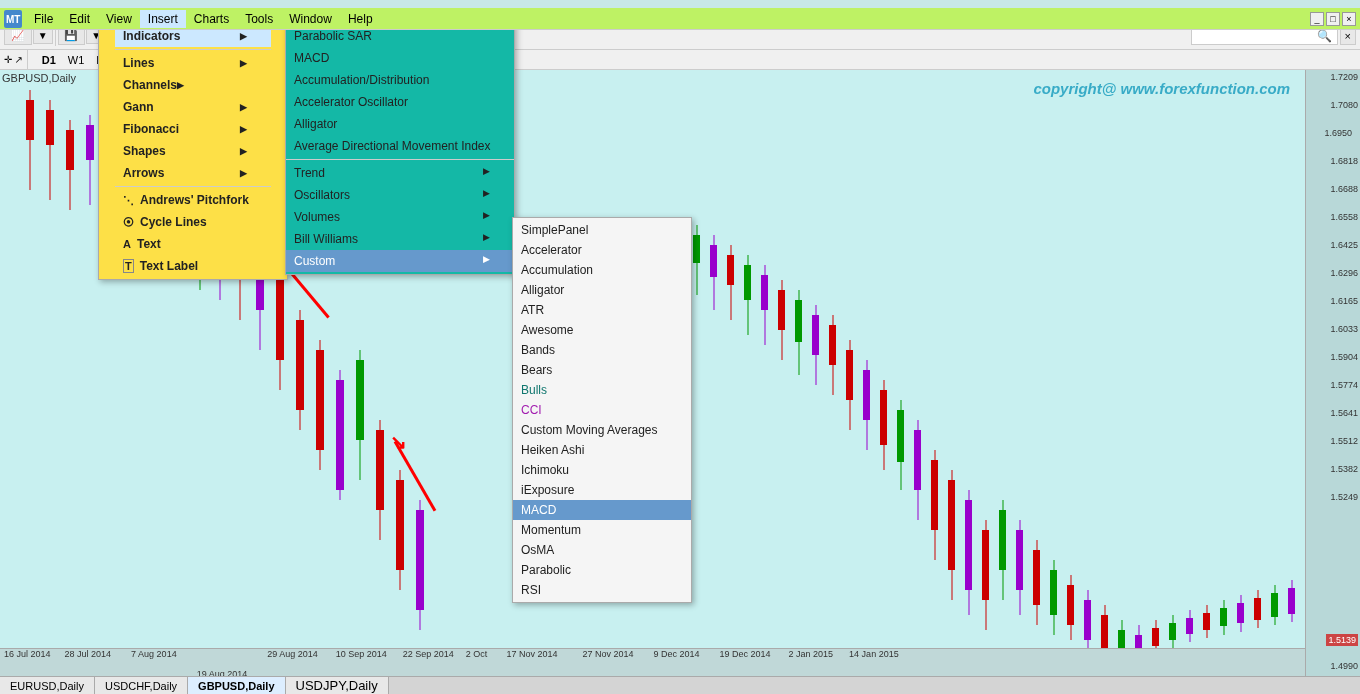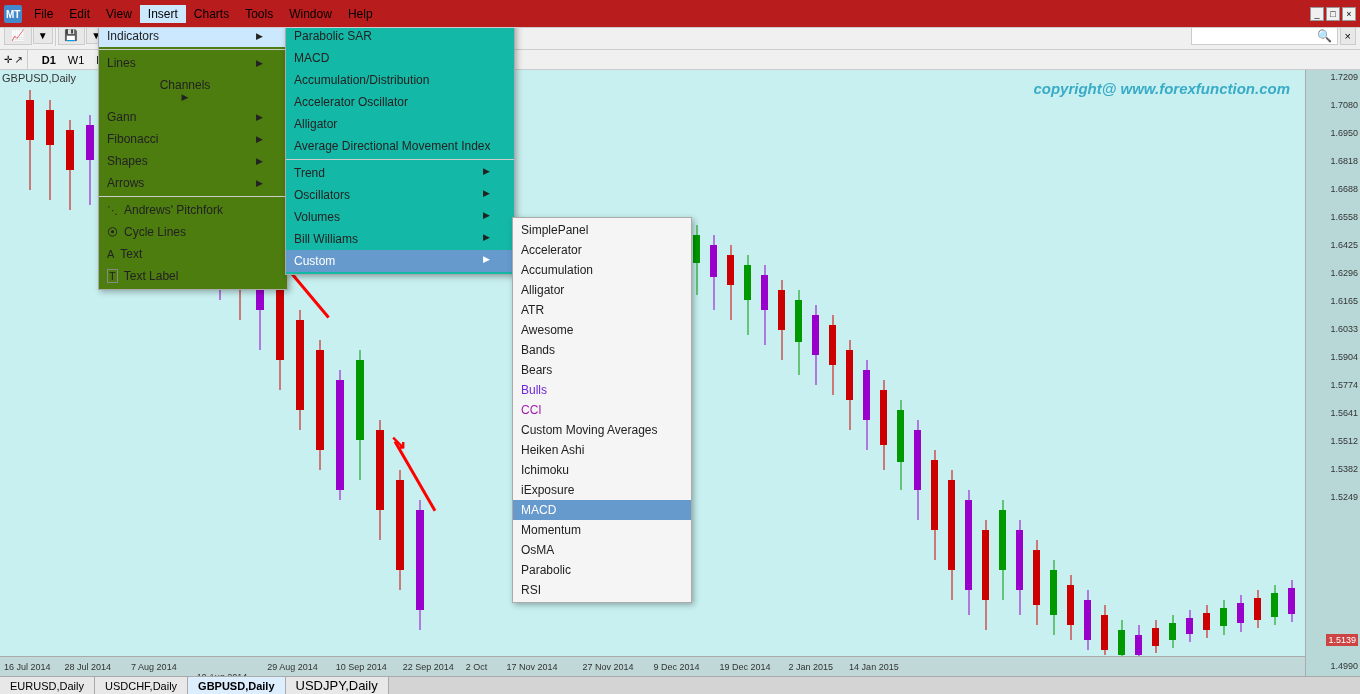--- a/index.html
+++ b/index.html
@@ -3,21 +3,21 @@
   <meta charset="utf-8">
   <style>
     * { margin: 0; padding: 0; box-sizing: border-box; }
     body { width: 1360px; height: 694px; overflow: hidden; font-family: 'Segoe UI', Arial, sans-serif; font-size: 12px; background: #c8e8e8; position: relative; }
     .menubar-item { padding: 2px 8px; cursor: pointer; font-size: 12px; }
     .menubar-item.active { background: #cce8ff; }
   </style>
 </head>
 <body>
 
-<div style="position:absolute;top:0;left:0;right:0;height:28px;background:#b91c1c;border-bottom:1px solid #ccc;display:flex;align-items:center;z-index:300;">
+<div style="position:absolute;top:8px;left:0;right:0;height:22px;background:#bef264;border-bottom:1px solid #ccc;display:flex;align-items:center;z-index:300;">
   <div style="width:18px;height:18px;margin:0 4px;">
     <svg width="18" height="18" viewBox="0 0 18 18">
         <rect width="18" height="18" fill="#4488cc" rx="2"></rect>
         <text x="2" y="13" fill="white" font-size="10" font-weight="bold">MT</text>
       </svg>
   </div>
   <div class="menubar-item">File</div>
   <div class="menubar-item">Edit</div>
   <div class="menubar-item">View</div>
   <div class="menubar-item active">Insert</div>
@@ -224,39 +224,39 @@
   </svg>
 
   <div style="position:absolute;top:90px;left:200px;color:red;font-size:20px;font-weight:bold;transform:rotate(45deg);">→</div>
   <div style="position:absolute;top:200px;left:290px;width:60px;height:3px;background:red;transform:rotate(50deg);transform-origin:left center;"></div>
   <div style="position:absolute;top:360px;left:390px;color:red;font-size:20px;font-weight:bold;">↘</div>
   <div style="position:absolute;top:370px;left:395px;width:80px;height:3px;background:red;transform:rotate(60deg);transform-origin:left center;"></div>
 
   <div style="position:absolute;top:0;right:0;bottom:0;width:55px;background:#b8d8d8;border-left:1px solid #aaa;">
     <div style="position:absolute;top:2px;right:2px;font-size:9px;color:#333;">1.7209</div>
     <div style="position:absolute;top:30px;right:2px;font-size:9px;color:#333;">1.7080</div>
-    <div style="position:absolute;top:58px;right:2px;font-size:9px;color:#333;">1.6950</div>
+    <div style="position:absolute;top:58px;right:8px;font-size:9px;color:#333;">1.6950</div>
     <div style="position:absolute;top:86px;right:2px;font-size:9px;color:#333;">1.6818</div>
     <div style="position:absolute;top:114px;right:2px;font-size:9px;color:#333;">1.6688</div>
     <div style="position:absolute;top:142px;right:2px;font-size:9px;color:#333;">1.6558</div>
     <div style="position:absolute;top:170px;right:2px;font-size:9px;color:#333;">1.6425</div>
     <div style="position:absolute;top:198px;right:2px;font-size:9px;color:#333;">1.6296</div>
     <div style="position:absolute;top:226px;right:2px;font-size:9px;color:#333;">1.6165</div>
     <div style="position:absolute;top:254px;right:2px;font-size:9px;color:#333;">1.6033</div>
     <div style="position:absolute;top:282px;right:2px;font-size:9px;color:#333;">1.5904</div>
     <div style="position:absolute;top:310px;right:2px;font-size:9px;color:#333;">1.5774</div>
     <div style="position:absolute;top:338px;right:2px;font-size:9px;color:#333;">1.5641</div>
     <div style="position:absolute;top:366px;right:2px;font-size:9px;color:#333;">1.5512</div>
     <div style="position:absolute;top:394px;right:2px;font-size:9px;color:#333;">1.5382</div>
     <div style="position:absolute;top:422px;right:2px;font-size:9px;color:#333;">1.5249</div>
     <div style="position:absolute;bottom:30px;right:2px;font-size:9px;color:#333;background:#cc4444;color:white;padding:1px 2px;">1.5139</div>
     <div style="position:absolute;bottom:5px;right:2px;font-size:9px;color:#333;">1.4990</div>
   </div>
 
-  <div style="position:absolute;bottom:0;left:0;right:55px;height:20px;background:#c0d8d8;border-top:1px solid #aaa;display:flex;align-items:center;overflow:hidden;">
+  <div style="position:absolute;bottom:0;left:0;right:55px;height:28px;background:#c0d8d8;border-top:1px solid #aaa;display:flex;overflow:hidden;">
     <span style="font-size:9px;color:#333;padding:0 4px;">16 Jul 2014</span>
     <span style="font-size:9px;color:#333;padding:0 10px;">28 Jul 2014</span>
     <span style="font-size:9px;color:#333;padding:0 10px;">7 Aug 2014</span>
     <span style="font-size:9px;color:#333;padding:0 10px;margin-top:20px;">19 Aug 2014</span>
     <span style="font-size:9px;color:#333;padding:0 10px;">29 Aug 2014</span>
     <span style="font-size:9px;color:#333;padding:0 8px;">10 Sep 2014</span>
     <span style="font-size:9px;color:#333;padding:0 8px;">22 Sep 2014</span>
     <span style="font-size:9px;color:#333;padding:0 4px;">2 Oct</span>
     <span style="font-size:9px;color:#333;padding:0 15px;">17 Nov 2014</span>
     <span style="font-size:9px;color:#333;padding:0 10px;">27 Nov 2014</span>
@@ -267,32 +267,32 @@
   </div>
 </div>
 
 <div style="position:absolute;bottom:0;left:0;right:0;height:18px;background:#d4d4d4;border-top:1px solid #aaa;display:flex;align-items:center;">
   <div style="padding:1px 10px;font-size:11px;cursor:pointer;border-right:1px solid #aaa;height:100%;display:flex;align-items:center;background:#e8e8e8;">EURUSD,Daily</div>
   <div style="padding:1px 10px;font-size:11px;cursor:pointer;border-right:1px solid #aaa;height:100%;display:flex;align-items:center;background:#e8e8e8;">USDCHF,Daily</div>
   <div style="padding:1px 10px;font-size:11px;cursor:pointer;border-right:1px solid #aaa;height:100%;display:flex;align-items:center;background:#ddeeff;font-weight:bold;">GBPUSD,Daily</div>
   <div style="padding:1px 10px;font-size:13px;cursor:pointer;border-right:1px solid #aaa;height:100%;display:flex;align-items:center;background:#e8e8e8;">USDJPY,Daily</div>
 </div>
 
-<div style="position:absolute;top:22px;left:98px;background:#4d7c0f;border:1px solid #aaa;box-shadow:2px 2px 6px rgba(0,0,0,0.3);min-width:190px;z-index:200;padding:2px 0;">
+<div style="position:absolute;top:22px;left:98px;background:#fde047;border:1px solid #aaa;box-shadow:2px 2px 6px rgba(0,0,0,0.3);min-width:190px;z-index:200;padding:2px 16px;font-weight:bold;">
 
   <div style="padding:4px 24px 4px 8px;cursor:pointer;display:flex;align-items:center;justify-content:space-between;font-size:12px;color:#222;background:#cce8ff;">
     <span>Indicators</span>
     <span style="font-size:9px;">▶</span>
   </div>
   <div style="height:1px;background:#ccc;margin:2px 0;"></div>
   <div style="padding:4px 24px 4px 8px;cursor:pointer;display:flex;align-items:center;justify-content:space-between;font-size:12px;color:#222;">
     <span>Lines</span>
     <span style="font-size:9px;">▶</span>
   </div>
-  <div style="padding:4px 24px 4px 8px;cursor:pointer;display:flex;align-items:center;justify-content:flex-start;font-size:12px;color:#222;flex-direction:column;">
+  <div style="padding:4px 24px 4px 8px;cursor:pointer;display:flex;align-items:center;justify-content:flex-start;font-size:12px;color:#222;">
     <span>Channels</span>
     <span style="font-size:9px;">▶</span>
   </div>
   <div style="padding:4px 24px 4px 8px;cursor:pointer;display:flex;align-items:center;justify-content:space-between;font-size:12px;color:#222;">
     <span>Gann</span>
     <span style="font-size:9px;">▶</span>
   </div>
   <div style="padding:4px 24px 4px 8px;cursor:pointer;display:flex;align-items:center;justify-content:space-between;font-size:12px;color:#222;">
     <span>Fibonacci</span>
     <span style="font-size:9px;">▶</span>
@@ -356,21 +356,21 @@
 
 <div style="position:absolute;top:217px;left:512px;background:#f5f5f5;border:1px solid #aaa;box-shadow:2px 2px 6px rgba(0,0,0,0.3);min-width:180px;z-index:202;padding:2px 0;">
   <div style="padding:3px 8px;cursor:pointer;font-size:12px;color:#222;">SimplePanel</div>
   <div style="padding:3px 8px;cursor:pointer;font-size:12px;color:#222;">Accelerator</div>
   <div style="padding:3px 8px;cursor:pointer;font-size:12px;color:#222;">Accumulation</div>
   <div style="padding:3px 8px;cursor:pointer;font-size:12px;color:#222;">Alligator</div>
   <div style="padding:3px 8px;cursor:pointer;font-size:12px;color:#222;">ATR</div>
   <div style="padding:3px 8px;cursor:pointer;font-size:12px;color:#222;">Awesome</div>
   <div style="padding:3px 8px;cursor:pointer;font-size:12px;color:#222;">Bands</div>
   <div style="padding:3px 8px;cursor:pointer;font-size:12px;color:#222;">Bears</div>
-  <div style="padding:3px 8px;cursor:pointer;font-size:12px;color:#6d28d9;">Bulls</div>
+  <div style="padding:3px 8px;cursor:pointer;font-size:12px;color:#0f766e;">Bulls</div>
   <div style="padding:3px 8px;cursor:pointer;font-size:12px;color:#a21caf;">CCI</div>
   <div style="padding:3px 8px;cursor:pointer;font-size:12px;color:#222;">Custom Moving Averages</div>
   <div style="padding:3px 8px;cursor:pointer;font-size:12px;color:#222;">Heiken Ashi</div>
   <div style="padding:3px 8px;cursor:pointer;font-size:12px;color:#222;">Ichimoku</div>
   <div style="padding:3px 8px;cursor:pointer;font-size:12px;color:#222;">iExposure</div>
   <div style="padding:3px 8px;cursor:pointer;font-size:12px;color:white;background:#6699cc;">MACD</div>
   <div style="padding:3px 8px;cursor:pointer;font-size:12px;color:#222;">Momentum</div>
   <div style="padding:3px 8px;cursor:pointer;font-size:12px;color:#222;">OsMA</div>
   <div style="padding:3px 8px;cursor:pointer;font-size:12px;color:#222;">Parabolic</div>
   <div style="padding:3px 8px;cursor:pointer;font-size:12px;color:#222;">RSI</div>

